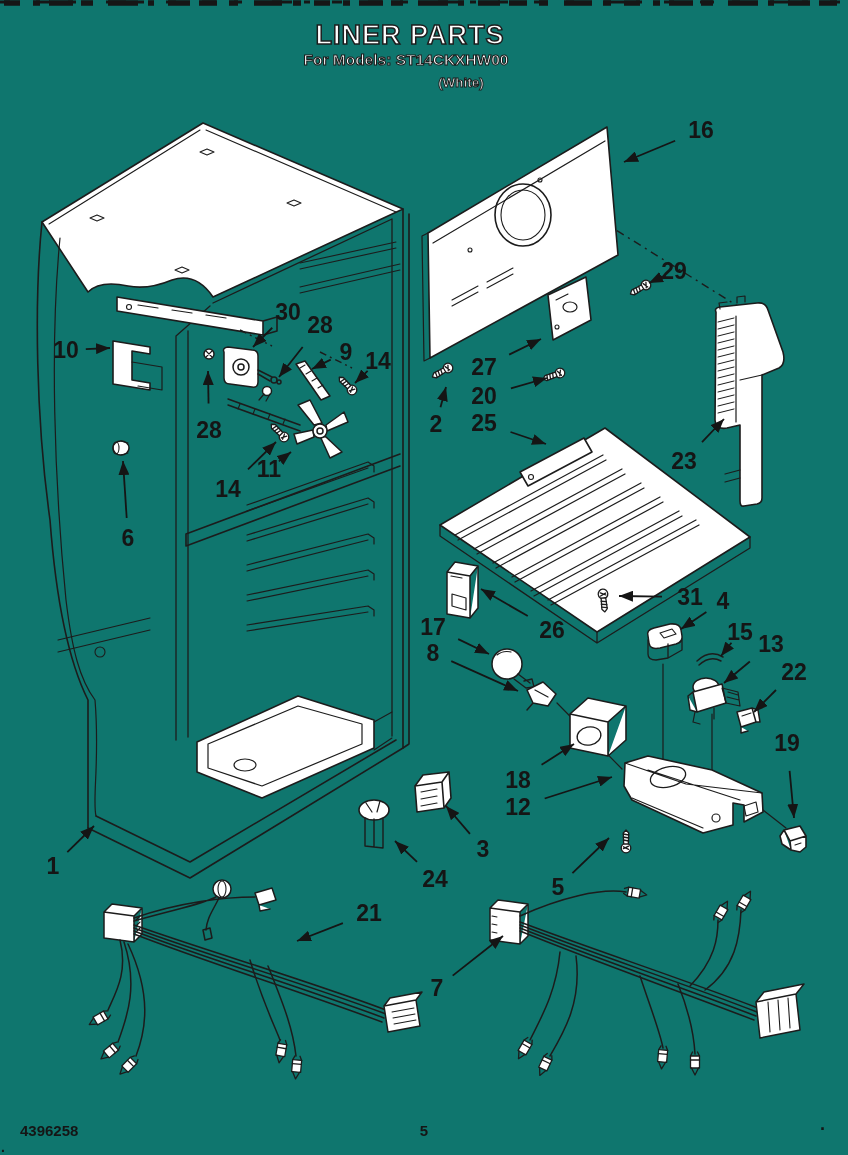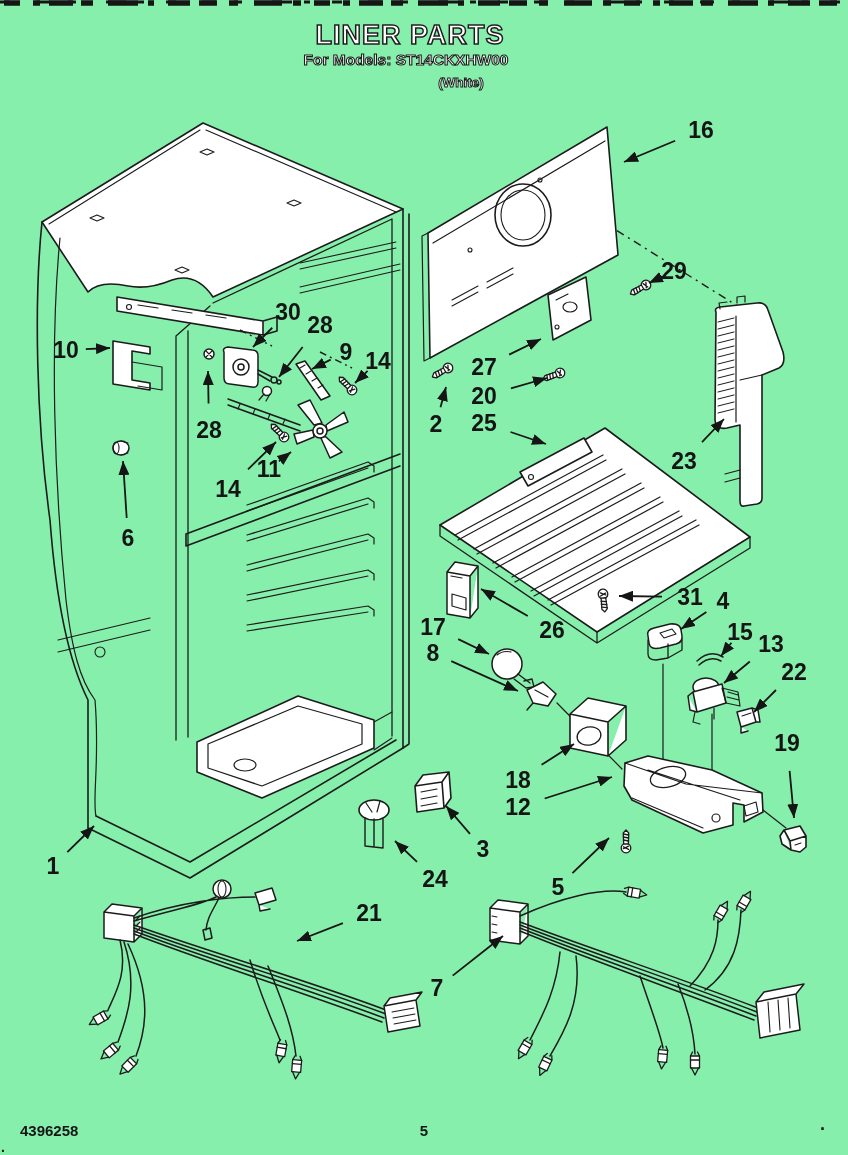--- a/index.html
+++ b/index.html
@@ -1,16 +1,16 @@
 <!DOCTYPE html>
 <html><head>
 <meta charset="utf-8">
 <style>
   html,body{margin:0;padding:0;background:#e8e8e8;}
-  .page{position:relative;width:848px;height:1155px;background:#86efac;
+  .page{position:relative;width:848px;height:1155px;background:#0f766e;
         font-family:"Liberation Sans","DejaVu Sans",sans-serif;overflow:hidden;margin:0 auto;}
   svg{display:block}
   svg text{font-family:"Liberation Sans","DejaVu Sans",sans-serif;}
   .callout-label{font-weight:bold;font-size:23px;fill:#151515;}
 </style>
 </head>
 <body>
 
 <div class="page">
 <svg id="diagram-svg" width="848" height="1155" viewBox="0 0 848 1155">

